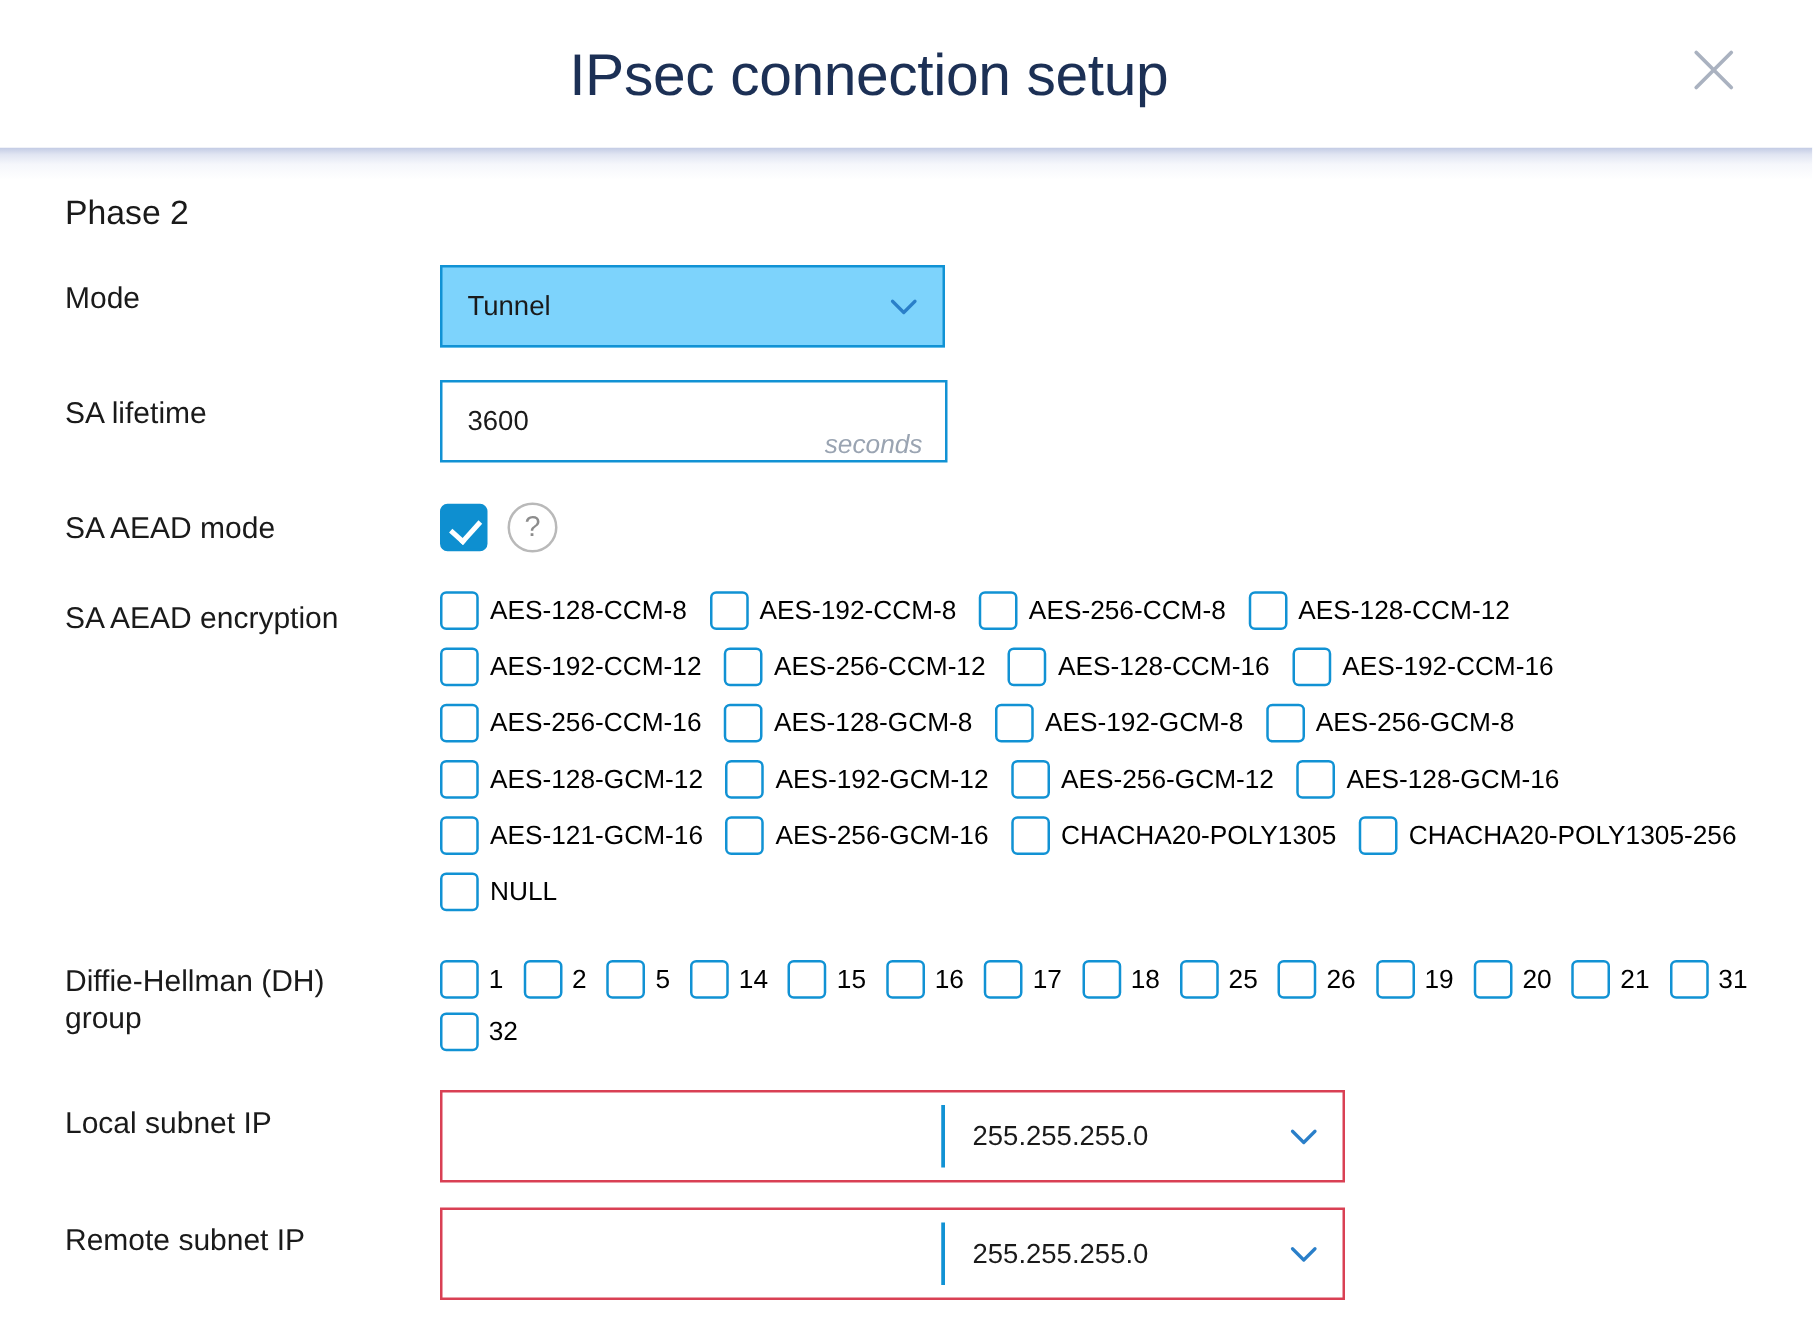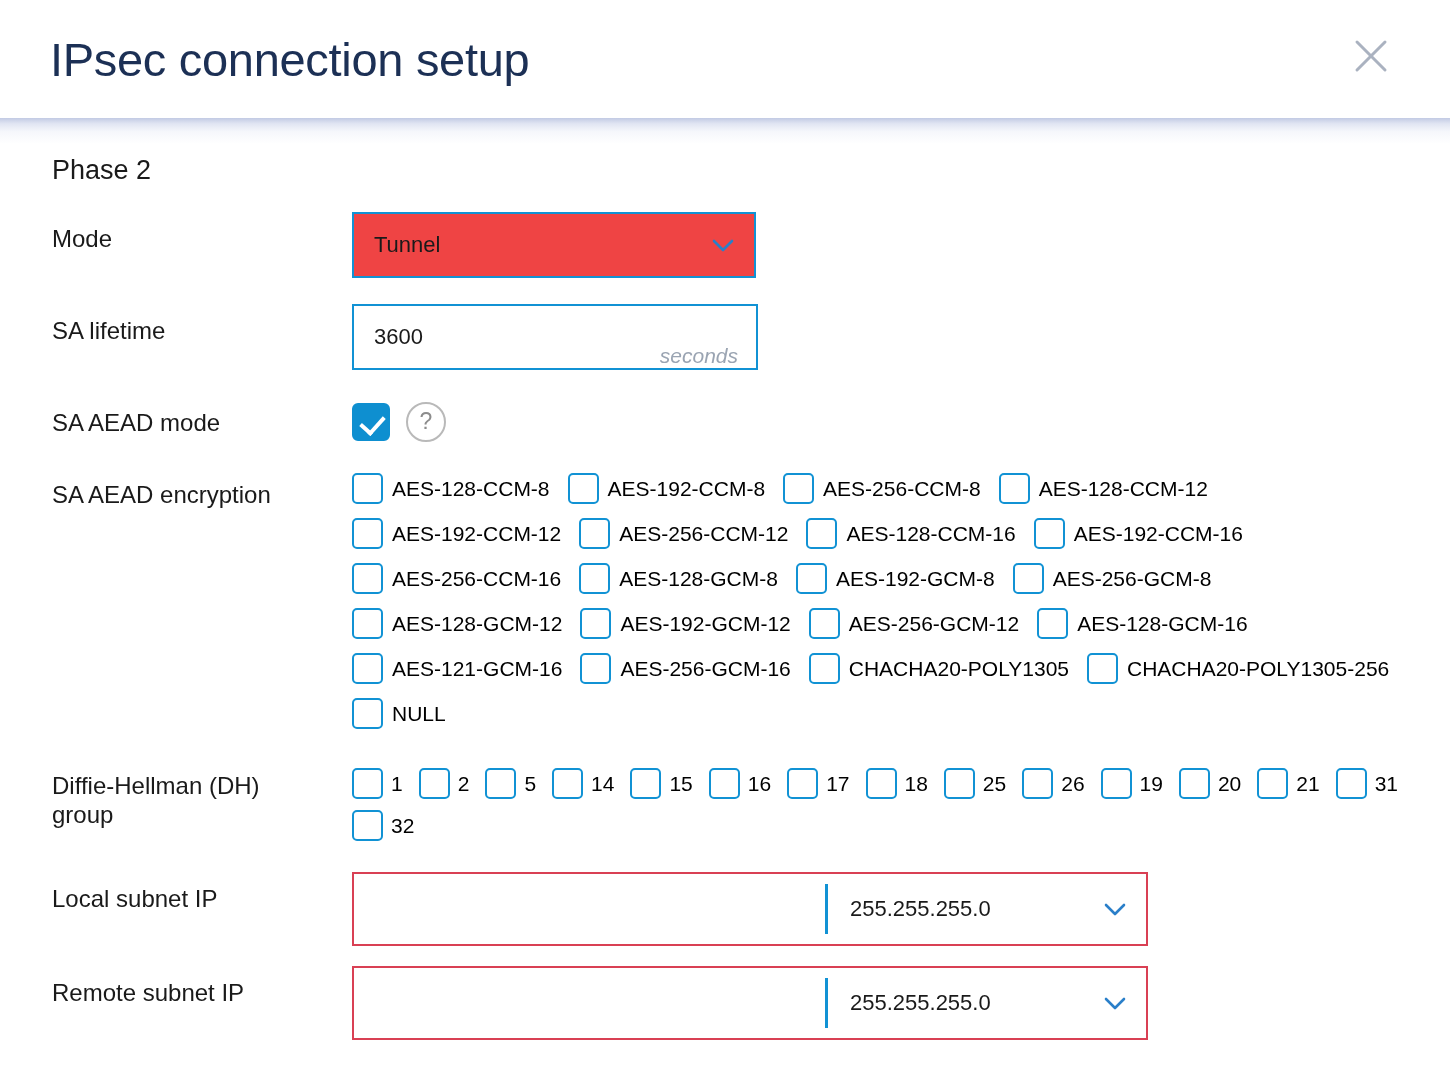--- a/index.html
+++ b/index.html
@@ -31,20 +31,21 @@
     z-index: 5;
   }
   .dialog-title {
     font-size: 47px;
     font-weight: 400;
     color: #1c3055;
     letter-spacing: -0.3px;
     line-height: 1;
     margin: 0;
     flex: 1;
+    text-align: center;
   }
   .close-btn {
     width: 62px; height: 62px;
     position: relative;
     cursor: pointer;
     flex: 0 0 auto;
     margin-right: 8px;
     margin-top: -6px;
   }
   .close-btn svg { display: block; width: 62px; height: 62px; }
@@ -97,21 +98,21 @@
     font-weight: 400;
   }
   .field-label.two-line { line-height: 29px; padding-top: 8px; }
   .field-control { flex: 1 1 auto; min-width: 0; }
 
   
   .select-box {
     width: 404px;
     height: 66px;
     border: 2px solid #1192d4;
-    background: #ef4444;
+    background: #7dd3fc;
     display: flex;
     align-items: center;
     padding: 0 16px 0 20px;
     cursor: pointer;
     position: relative;
   }
   .select-value {
     font-size: 22px;
     color: #1a1a1a;
     flex: 1;
@@ -212,21 +213,21 @@
     color: #000000;
     margin-left: 9px;
     white-space: nowrap;
   }
   .cb-group.dh .cb-item { margin: 0 16px 11px 0; }
   .cb-group.dh .cb-label { margin-left: 8px; }
   .cb-group.dh { max-width: 1080px; }
 
   
   .subnet-field {
-    width: 796px;
+    width: 724px;
     height: 74px;
     border: 2px solid #d94054;
     background: #ffffff;
     display: flex;
     align-items: stretch;
   }
   .subnet-ip {
     flex: 1 1 auto;
     min-width: 0;
     border: 0; outline: 0;

